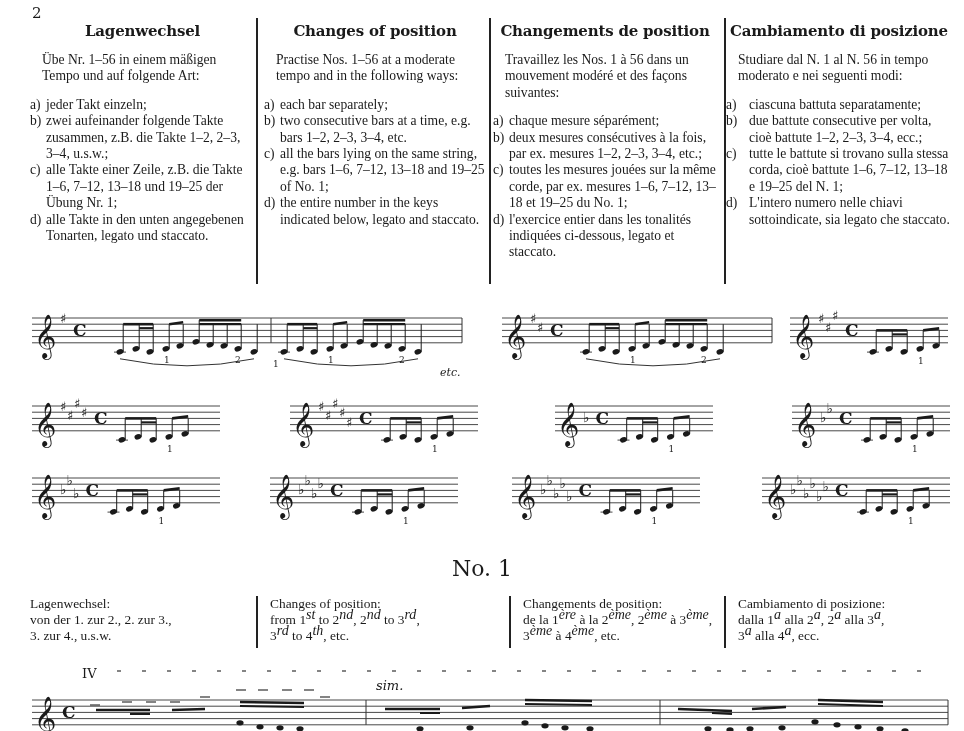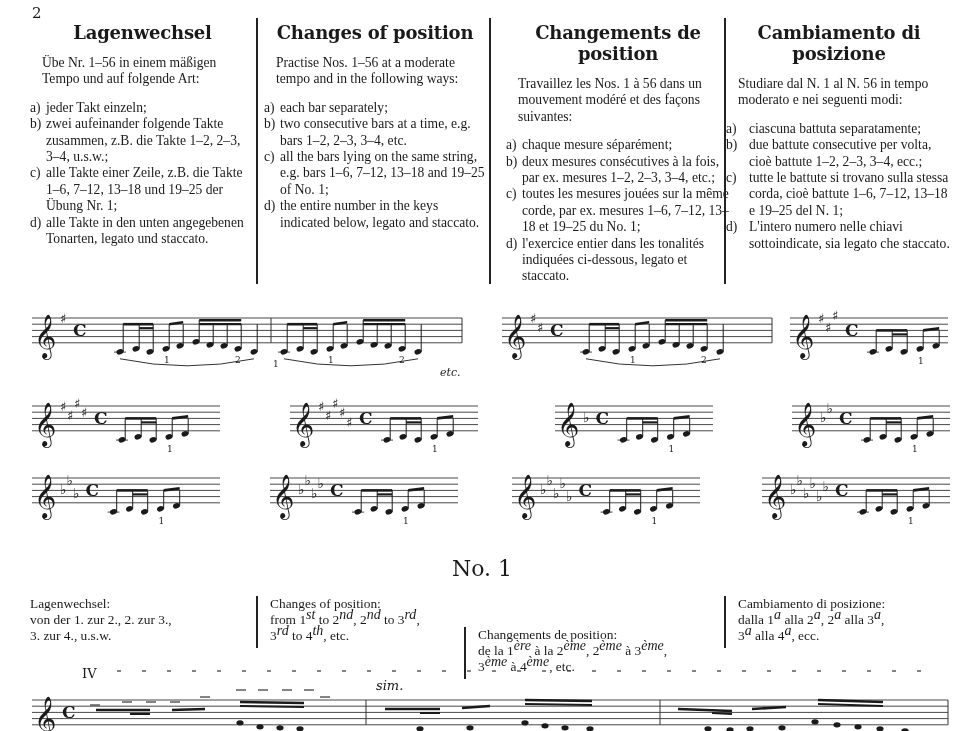--- a/index.html
+++ b/index.html
@@ -5,21 +5,21 @@
     html, body { margin: 0; padding: 0; background: #ffffff; }
     body {
       width: 964px; height: 731px; position: relative; overflow: hidden;
       font-family: "DejaVu Serif", "Liberation Serif", serif;
       color: #1a1a1a;
     }
     .page-number { position: absolute; left: 32px; top: 4px; font-size: 15px; font-family: "DejaVu Serif", serif; }
     .cols { position: absolute; left: 30px; top: 18px; width: 930px; height: 266px; }
     .col { position: absolute; top: 0; height: 266px; }
     .col.divider { border-left: 2px solid #222; }
-    .col h2 { margin: 0; padding-top: 4px; font-size: 18px; font-weight: bold; text-align: center; font-family: "DejaVu Serif", serif; letter-spacing: -0.2px; }
+    .col h2 { margin: 0; padding-top: 4px; font-size: 15px; font-weight: bold; text-align: center; font-family: "DejaVu Serif", serif; letter-spacing: -0.2px; }
     .col .body { font-family: "Liberation Serif", serif; font-size: 13.6px; line-height: 16.4px; margin-top: 10px; }
     .col .intro { margin: 12px; }
     .col ol { list-style: none; margin: 0; padding: 0; }
     .col li { position: relative; padding-left: 16px; }
     .col li .mk { position: absolute; left: 0; top: 0; }
     .col.it li { padding-left: 23px; }
     svg { position: absolute; overflow: visible; }
 
     .no-title { position: absolute; left: 0; width: 964px; top: 556px; text-align: center; font-size: 22px; font-weight: normal; font-family: "DejaVu Serif", serif; }
     .cols2 { position: absolute; left: 30px; top: 596px; width: 930px; height: 52px; }
@@ -52,21 +52,21 @@
       <p class="intro">Practise Nos. 1–56 at a moderate tempo and in the following ways:</p>
       <ol>
         <li><span class="mk">a)</span><span>each bar separately;</span></li>
         <li><span class="mk">b)</span><span>two consecutive bars at a time, e.g. bars 1–2, 2–3, 3–4, etc.</span></li>
         <li><span class="mk">c)</span><span>all the bars lying on the same string, e.g. bars 1–6, 7–12, 13–18 and 19–25 of No. 1;</span></li>
         <li><span class="mk">d)</span><span>the entire number in the keys indicated below, legato and staccato.</span></li>
       </ol>
     </div>
   </div>
 
-  <div class="col divider" style="left:459px;width:224px;padding-left:15px;">
+  <div class="col divider" style="left:459px;width:224px;padding-left:2px;">
     <h2>Changements de position</h2>
     <div class="body">
       <p class="intro">Travaillez les Nos. 1 à 56 dans un mouvement modéré et des façons suivantes:</p>
       <ol>
         <li><span class="mk">a)</span><span>chaque mesure séparément;</span></li>
         <li><span class="mk">b)</span><span>deux mesures consécutives à la fois, par ex. mesures 1–2, 2–3, 3–4, etc.;</span></li>
         <li><span class="mk">c)</span><span>toutes les mesures jouées sur la même corde, par ex. mesures 1–6, 7–12, 13–18 et 19–25 du No. 1;</span></li>
         <li><span class="mk">d)</span><span>l'exercice entier dans les tonalités indiquées ci-dessous, legato et staccato.</span></li>
       </ol>
     </div>
@@ -457,21 +457,21 @@
   <div class="c" style="left:0;width:222px;">
     <div>Lagenwechsel:</div>
     <div>von der 1. zur 2., 2. zur 3.,</div>
     <div>3. zur 4., u.s.w.</div>
   </div>
   <div class="c divider" style="left:226px;width:222px;">
     <div>Changes of position:</div>
     <div class="parts"><span>from 1</span><sup>st</sup><span> to 2</span><sup>nd</sup><span>, 2</span><sup>nd</sup><span> to 3</span><sup>rd</sup><span>,</span></div>
     <div class="parts"><span>3</span><sup>rd</sup><span> to 4</span><sup>th</sup><span>, etc.</span></div>
   </div>
-  <div class="c divider" style="left:434px;width:224px;margin-top:31px;">
+  <div class="c divider" style="left:479px;width:224px;">
     <div>Changements de position:</div>
     <div class="parts"><span>de la 1</span><sup>ère</sup><span> à la 2</span><sup>ème</sup><span>, 2</span><sup>ème</sup><span> à 3</span><sup>ème</sup><span>,</span></div>
     <div class="parts"><span>3</span><sup>ème</sup><span> à 4</span><sup>ème</sup><span>, etc.</span></div>
   </div>
   <div class="c divider" style="left:694px;width:226px;">
     <div>Cambiamento di posizione:</div>
     <div class="parts"><span>dalla 1</span><sup>a</sup><span> alla 2</span><sup>a</sup><span>, 2</span><sup>a</sup><span> alla 3</span><sup>a</sup><span>,</span></div>
     <div class="parts"><span>3</span><sup>a</sup><span> alla 4</span><sup>a</sup><span>, ecc.</span></div>
   </div>
 </div>

